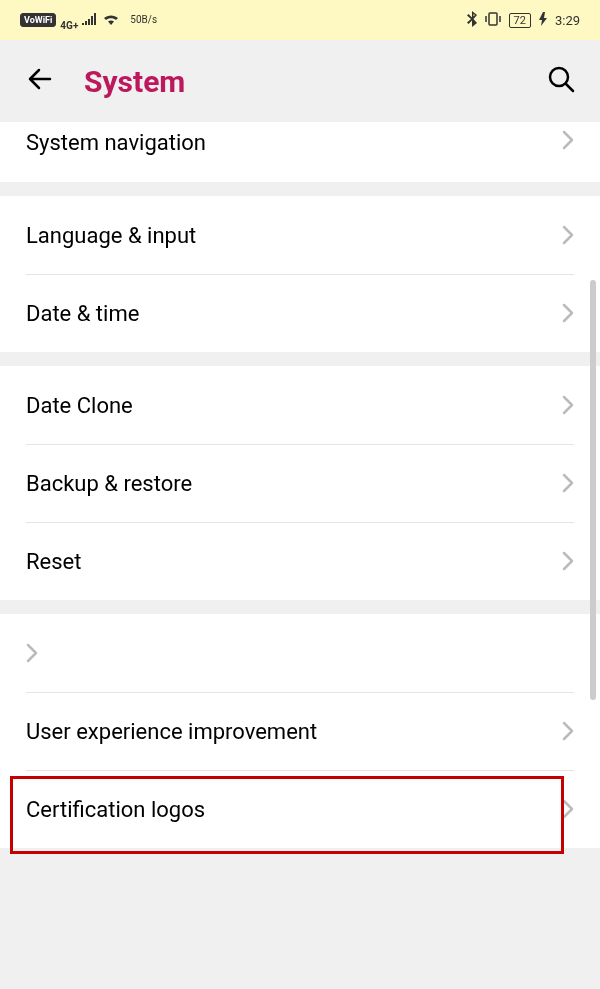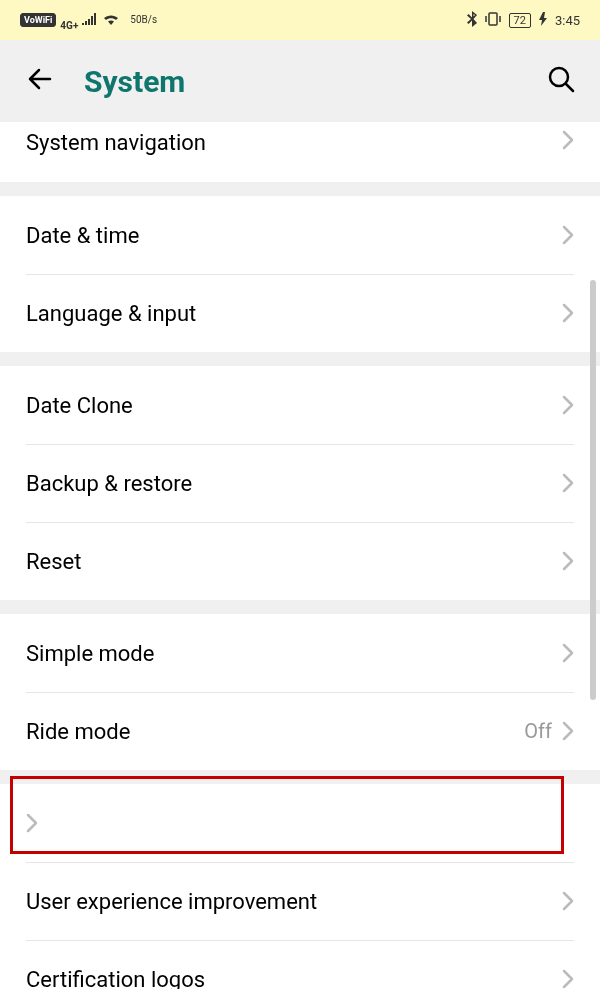--- a/index.html
+++ b/index.html
@@ -50,21 +50,21 @@
       background: #f0f0f0;
       display: flex;
       align-items: center;
       padding: 0 24px;
       gap: 28px;
     }
     .back-btn { cursor: pointer; }
     .header-title {
       font-size: 30px;
       font-weight: 700;
-      color: #0f766e;
+      color: #be185d;
       flex: 1;
     }
     .search-btn { cursor: pointer; }
     .list-section {
       background: #fff;
       margin-bottom: 14px;
     }
     .list-section.first-partial { border-top: none; }
     .list-item {
       display: flex;
@@ -160,21 +160,21 @@
           </svg>
       </span>
       <span class="battery-box">
         <span>72</span>
       </span>
       <span>
         <svg width="8" height="14" viewBox="0 0 8 14">
             <path d="M4 0L0 8h3l-1 6 6-8H5l1-6z" fill="#333"></path>
           </svg>
       </span>
-      <span>3:45</span>
+      <span>3:29</span>
     </div>
   </div>
 
   <div class="header">
     <span class="back-btn">
       <svg width="32" height="32" viewBox="0 0 32 32">
           <path d="M26 16H6m0 0l9-9m-9 9l9 9" stroke="#000" stroke-width="2.5" fill="none" stroke-linecap="round" stroke-linejoin="round"></path>
         </svg>
     </span>
     <span class="header-title">System</span>
@@ -194,39 +194,39 @@
             <svg width="12" height="20" viewBox="0 0 12 20">
               <path d="M2 2l8 8-8 8" stroke="#bbb" stroke-width="2.5" fill="none" stroke-linecap="round" stroke-linejoin="round"></path>
             </svg>
           </span>
       </span>
     </div>
   </div>
 
   <div class="list-section">
     <div class="list-item">
+      <span class="item-label">Language &amp; input</span>
+      <span class="item-right">
+          <span class="chevron">
+            <svg width="12" height="20" viewBox="0 0 12 20">
+              <path d="M2 2l8 8-8 8" stroke="#bbb" stroke-width="2.5" fill="none" stroke-linecap="round" stroke-linejoin="round"></path>
+            </svg>
+          </span>
+        </span>
+    </div>
+    <div class="list-item">
       <span class="item-label">Date &amp; time</span>
       <span class="item-right">
           <span class="chevron">
             <svg width="12" height="20" viewBox="0 0 12 20">
               <path d="M2 2l8 8-8 8" stroke="#bbb" stroke-width="2.5" fill="none" stroke-linecap="round" stroke-linejoin="round"></path>
             </svg>
           </span>
         </span>
     </div>
-    <div class="list-item">
-      <span class="item-label">Language &amp; input</span>
-      <span class="item-right">
-          <span class="chevron">
-            <svg width="12" height="20" viewBox="0 0 12 20">
-              <path d="M2 2l8 8-8 8" stroke="#bbb" stroke-width="2.5" fill="none" stroke-linecap="round" stroke-linejoin="round"></path>
-            </svg>
-          </span>
-        </span>
-    </div>
   </div>
 
   <div class="list-section">
     <div class="list-item">
       <span class="item-label">Date Clone</span>
       <span class="item-right">
           <span class="chevron">
             <svg width="12" height="20" viewBox="0 0 12 20">
               <path d="M2 2l8 8-8 8" stroke="#bbb" stroke-width="2.5" fill="none" stroke-linecap="round" stroke-linejoin="round"></path>
             </svg>
@@ -248,43 +248,20 @@
       <span class="item-right">
           <span class="chevron">
             <svg width="12" height="20" viewBox="0 0 12 20">
               <path d="M2 2l8 8-8 8" stroke="#bbb" stroke-width="2.5" fill="none" stroke-linecap="round" stroke-linejoin="round"></path>
             </svg>
           </span>
         </span>
     </div>
   </div>
 
-  <div class="list-section">
-    <div class="list-item">
-      <span class="item-label">Simple mode</span>
-      <span class="item-right">
-          <span class="chevron">
-            <svg width="12" height="20" viewBox="0 0 12 20">
-              <path d="M2 2l8 8-8 8" stroke="#bbb" stroke-width="2.5" fill="none" stroke-linecap="round" stroke-linejoin="round"></path>
-            </svg>
-          </span>
-        </span>
-    </div>
-    <div class="list-item">
-      <span class="item-label">Ride mode</span>
-      <span class="item-right">
-        <span class="item-value">Off</span>
-        <span class="chevron">
-            <svg width="12" height="20" viewBox="0 0 12 20">
-              <path d="M2 2l8 8-8 8" stroke="#bbb" stroke-width="2.5" fill="none" stroke-linecap="round" stroke-linejoin="round"></path>
-            </svg>
-          </span>
-      </span>
-    </div>
-  </div>
 
   <div class="list-section" style="margin-bottom:0">
     <div class="list-item">
       <span class="item-right">
           <span class="chevron">
             <svg width="12" height="20" viewBox="0 0 12 20">
               <path d="M2 2l8 8-8 8" stroke="#bbb" stroke-width="2.5" fill="none" stroke-linecap="round" stroke-linejoin="round"></path>
             </svg>
           </span>
         </span>

